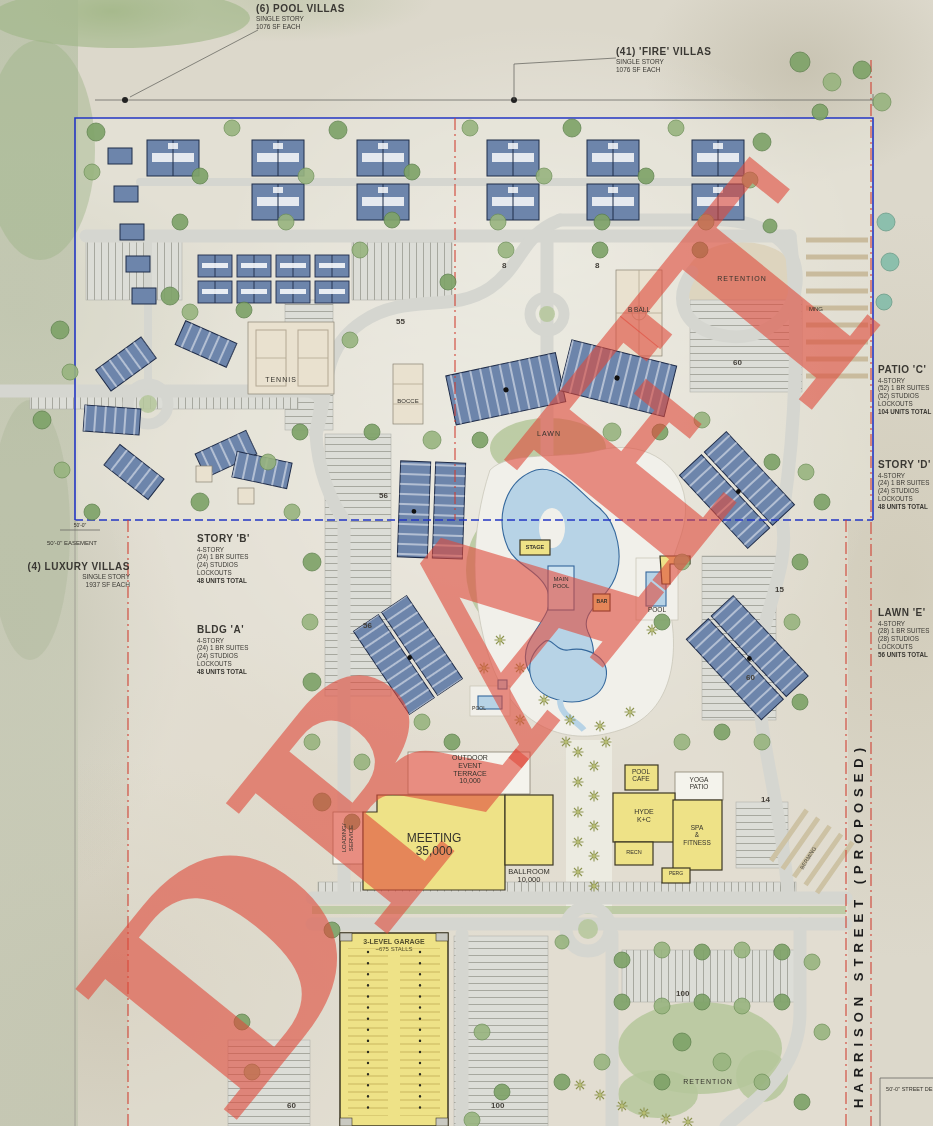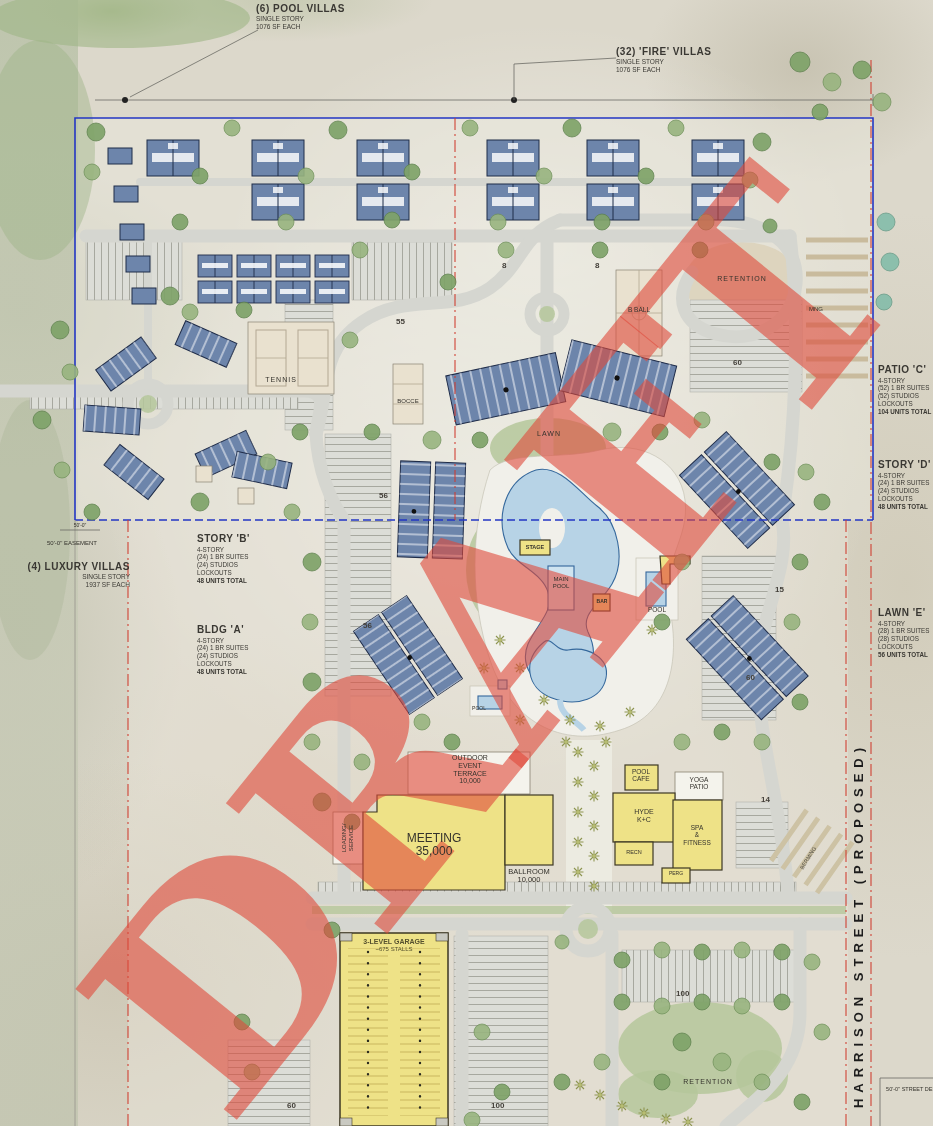--- a/index.html
+++ b/index.html
@@ -504,21 +504,21 @@
   </svg>
 
   <div class="draft">DRAFT</div>
 
   <div class="note" style="left:256px;top:3px">
     <div class="vnote t" style="position:static">(6) POOL VILLAS</div>
     <div class="l" style="font-size:6.5px">SINGLE STORY</div>
     <div class="l" style="font-size:6.5px">1076 SF EACH</div>
   </div>
   <div class="note" style="left:616px;top:46px">
-    <div class="vnote t" style="position:static">(32) 'FIRE' VILLAS</div>
+    <div class="vnote t" style="position:static">(41) 'FIRE' VILLAS</div>
     <div class="l" style="font-size:6.5px">SINGLE STORY</div>
     <div class="l" style="font-size:6.5px">1076 SF EACH</div>
   </div>
   <div class="note right" style="left:18px;top:561px;width:112px">
     <div class="vnote t" style="position:static">(4) LUXURY VILLAS</div>
     <div class="l" style="font-size:6.5px">SINGLE STORY</div>
     <div class="l" style="font-size:6.5px">1937 SF EACH</div>
   </div>
   <div class="lbl s5" style="left:80px;top:523px">50'-0"</div>
   <div class="lbl s6" style="left:72px;top:540px">50'-0" EASEMENT</div>

